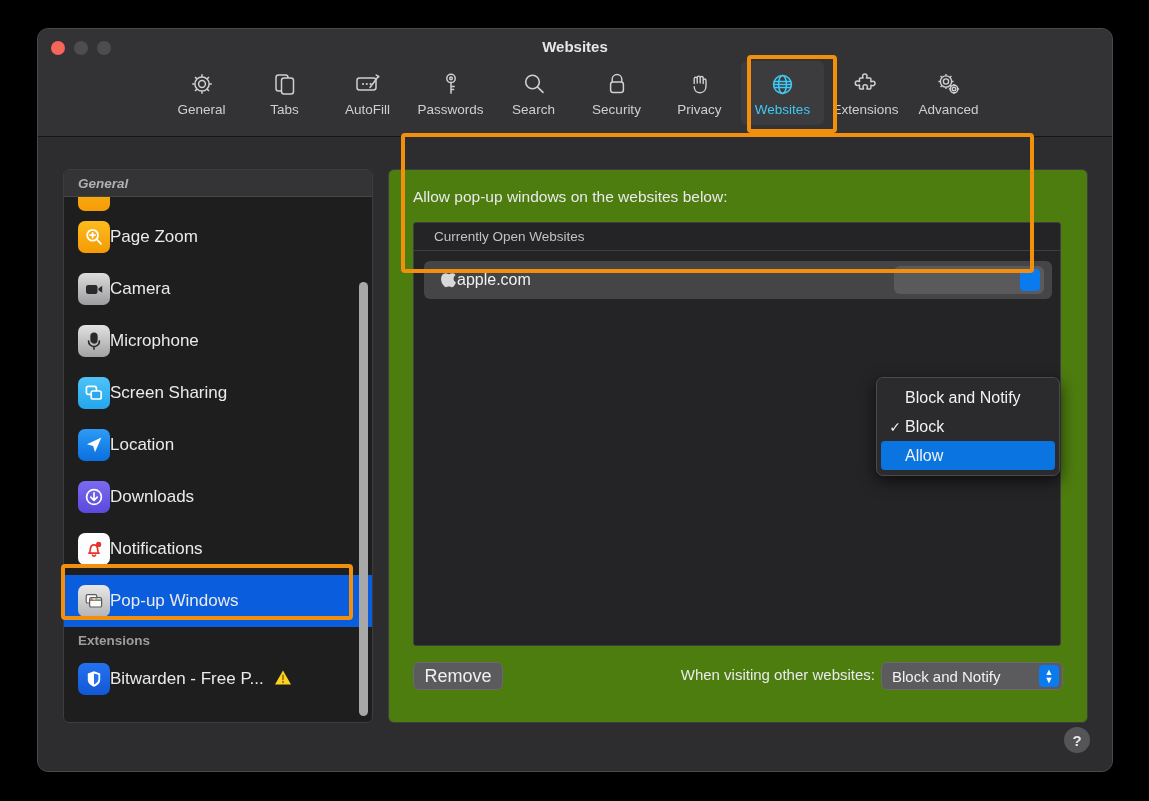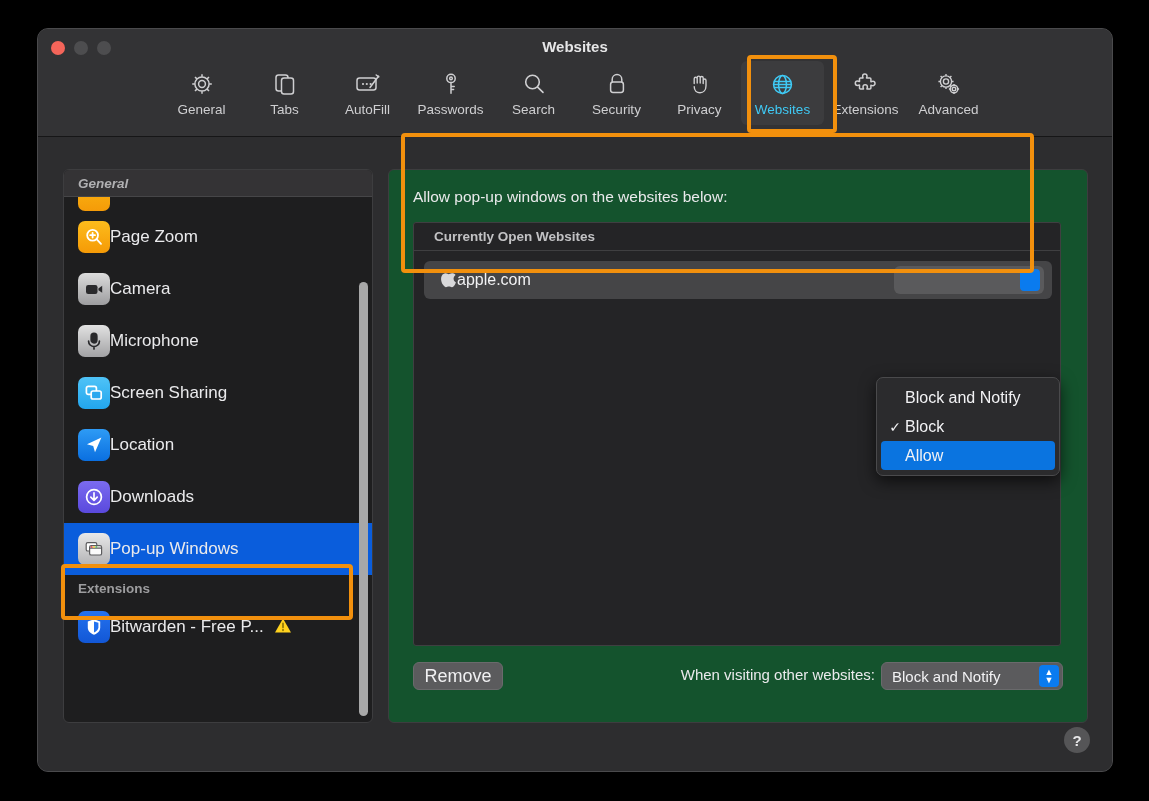--- a/index.html
+++ b/index.html
@@ -124,42 +124,42 @@
     position: absolute; right: 4px; top: 112px;
     width: 9px; height: 434px;
     background: #a8a8a8;
     border-radius: 5px;
   }
 
   
   #main {
     position: absolute; left: 350px; top: 32px;
     width: 700px; height: 554px;
-    background: #14532d;
+    background: #4d7c0f;
     border: 1px solid #3d3d3f;
     border-radius: 6px;
   }
   #main-title {
     position: absolute; left: 24px; top: 18px;
     color: #eaeaec; font-size: 15.5px;
   }
   #table {
     position: absolute; left: 24px; top: 52px;
     width: 648px; height: 424px;
     background: #242426;
     border: 1px solid #3f3f41;
     border-radius: 3px;
     overflow: hidden;
   }
   #table-head {
     height: 28px;
     border-bottom: 1px solid #3f3f41;
     display: flex; align-items: center;
     padding-left: 20px;
-    color: #c2c2c4; font-size: 13.5px; font-weight: bold; text-align: right;
+    color: #c2c2c4; font-size: 13.5px; font-weight: normal; text-align: right;
   }
   #table-row {
     position: absolute; left: 10px; top: 38px;
     width: 628px; height: 38px;
     background: #454547;
     border-radius: 6px;
     display: flex; align-items: center;
     padding: 0 8px 0 16px;
   }
   #table-row .site {
@@ -432,20 +432,30 @@
         <div class="side-row">
           <span class="side-icon" style="background:linear-gradient(#7b6bf0,#5a49dd);">
             <svg width="22" height="22" viewBox="0 0 22 22" fill="none" stroke="#fff" stroke-width="1.7">
               <circle cx="11" cy="11" r="7.4"></circle>
               <path d="M11 6.8v7.4M7.8 11.2L11 14.4l3.2-3.2" stroke-linecap="round" stroke-linejoin="round"></path>
             </svg>
           </span>
           <span class="lbl">Downloads</span>
         </div>
 
+        <div class="side-row">
+          <span class="side-icon" style="background:#fdfdfd;">
+            <svg width="22" height="22" viewBox="0 0 22 22" fill="none" stroke="#e8332a" stroke-width="1.7">
+              <path d="M6 15.2c1.4-1 1.1-2.4 1.4-4.6.3-2.2 1.6-3.8 3.6-3.8s3.3 1.6 3.6 3.8c.3 2.2 0 3.6 1.4 4.6z" stroke-linejoin="round"></path>
+              <path d="M9.4 17.2a1.8 1.8 0 0 0 3.2 0" stroke-linecap="round"></path>
+              <circle cx="15.6" cy="6.4" r="2.6" fill="#e8332a" stroke="none"></circle>
+            </svg>
+          </span>
+          <span class="lbl">Notifications</span>
+        </div>
 
         <div class="side-row selected">
           <span class="side-icon" style="background:linear-gradient(#e8e8e8,#b4b4b6);">
             <svg width="22" height="22" viewBox="0 0 22 22" fill="none">
               <rect x="3.2" y="4.6" width="10.6" height="8.4" rx="1.6" fill="#fff" stroke="#5c5c5e" stroke-width="1.2"></rect>
               <rect x="6.6" y="7.6" width="12" height="9.4" rx="1.6" fill="#fbfbfb" stroke="#5c5c5e" stroke-width="1.2"></rect>
               <path d="M6.6 10.2h12" stroke="#5c5c5e" stroke-width="1.2"></path>
               <circle cx="8.6" cy="9" r=".9" fill="#ef5350"></circle>
               <circle cx="11" cy="9" r=".9" fill="#fdd835"></circle>
               <circle cx="13.4" cy="9" r=".9" fill="#66bb6a"></circle>

